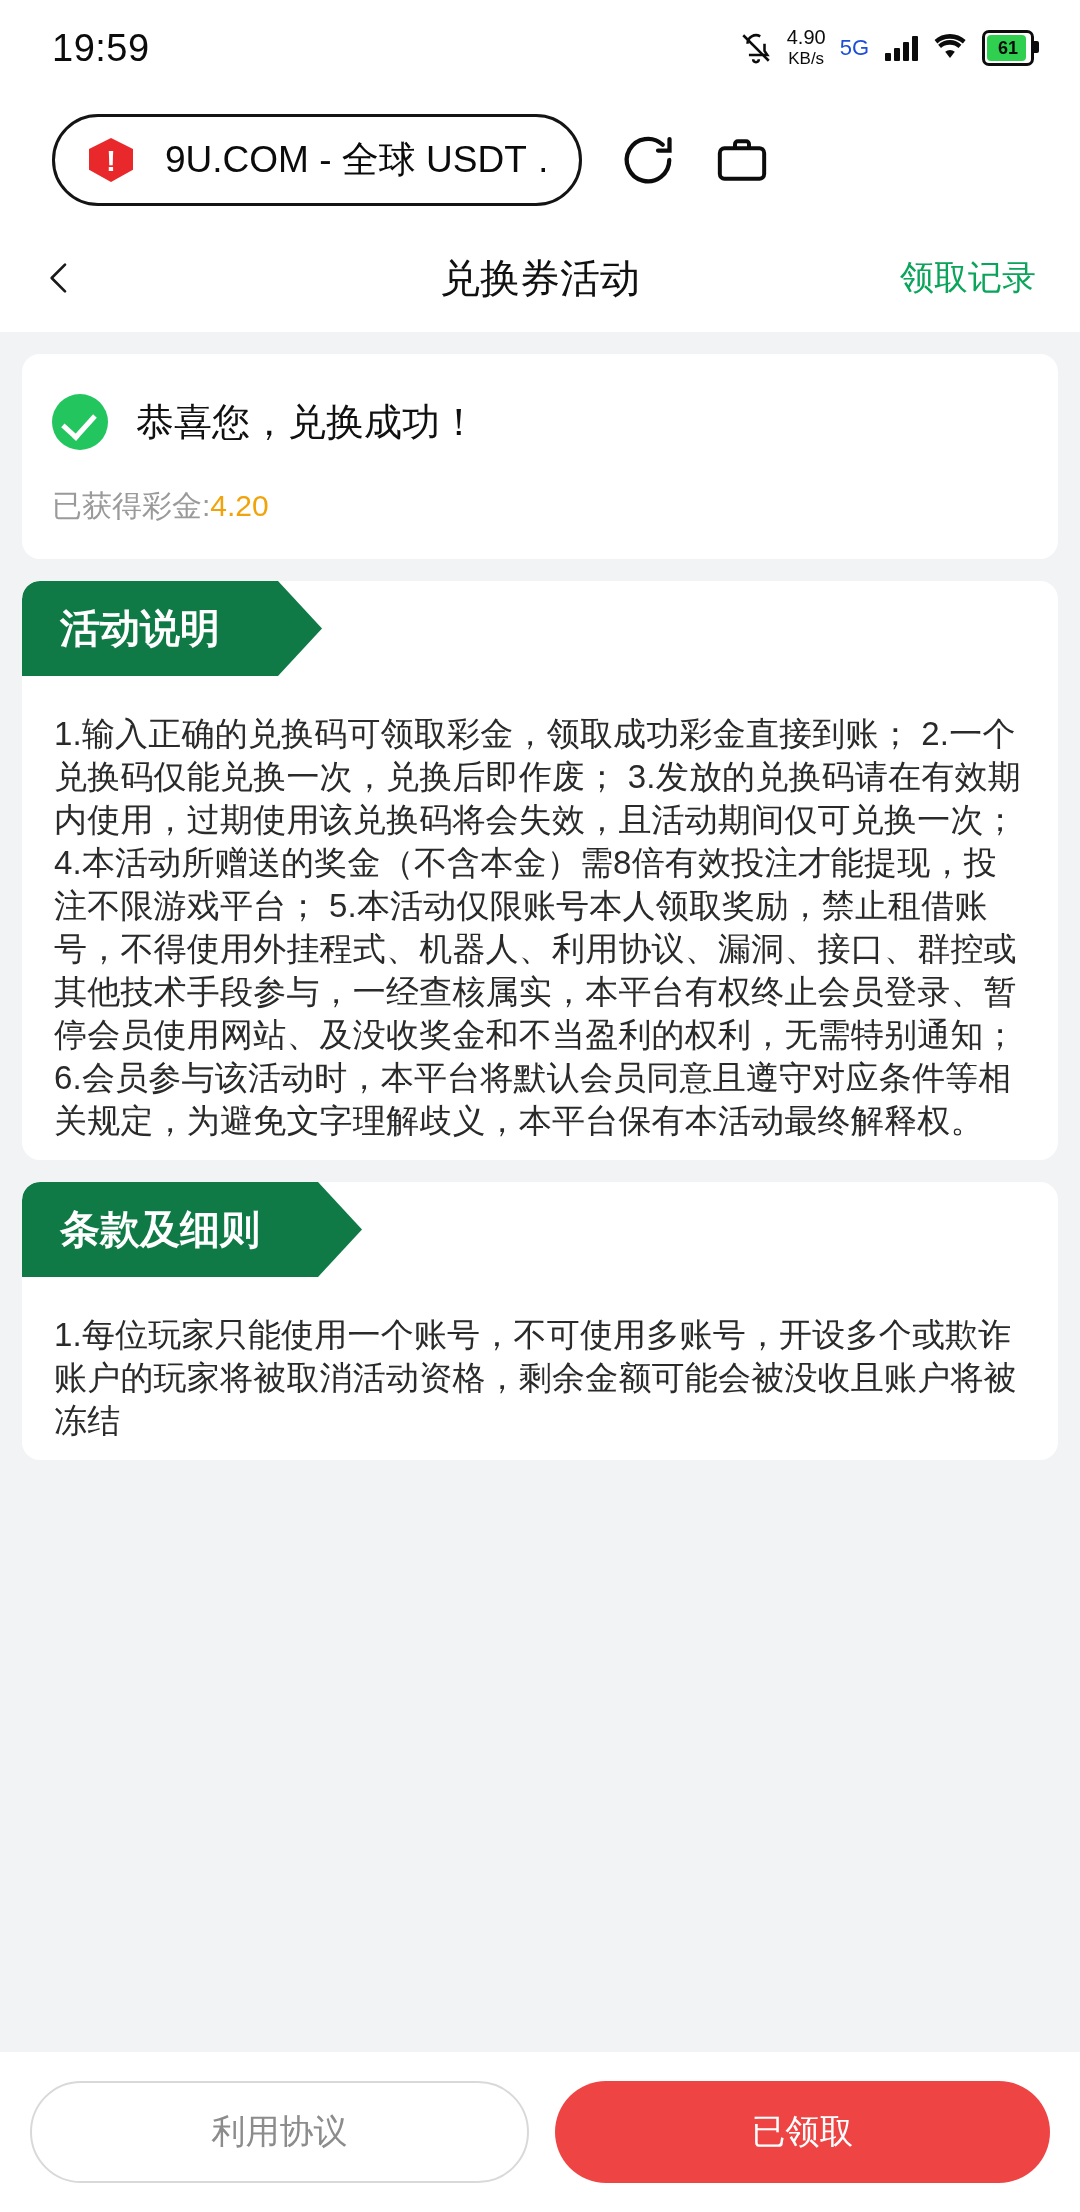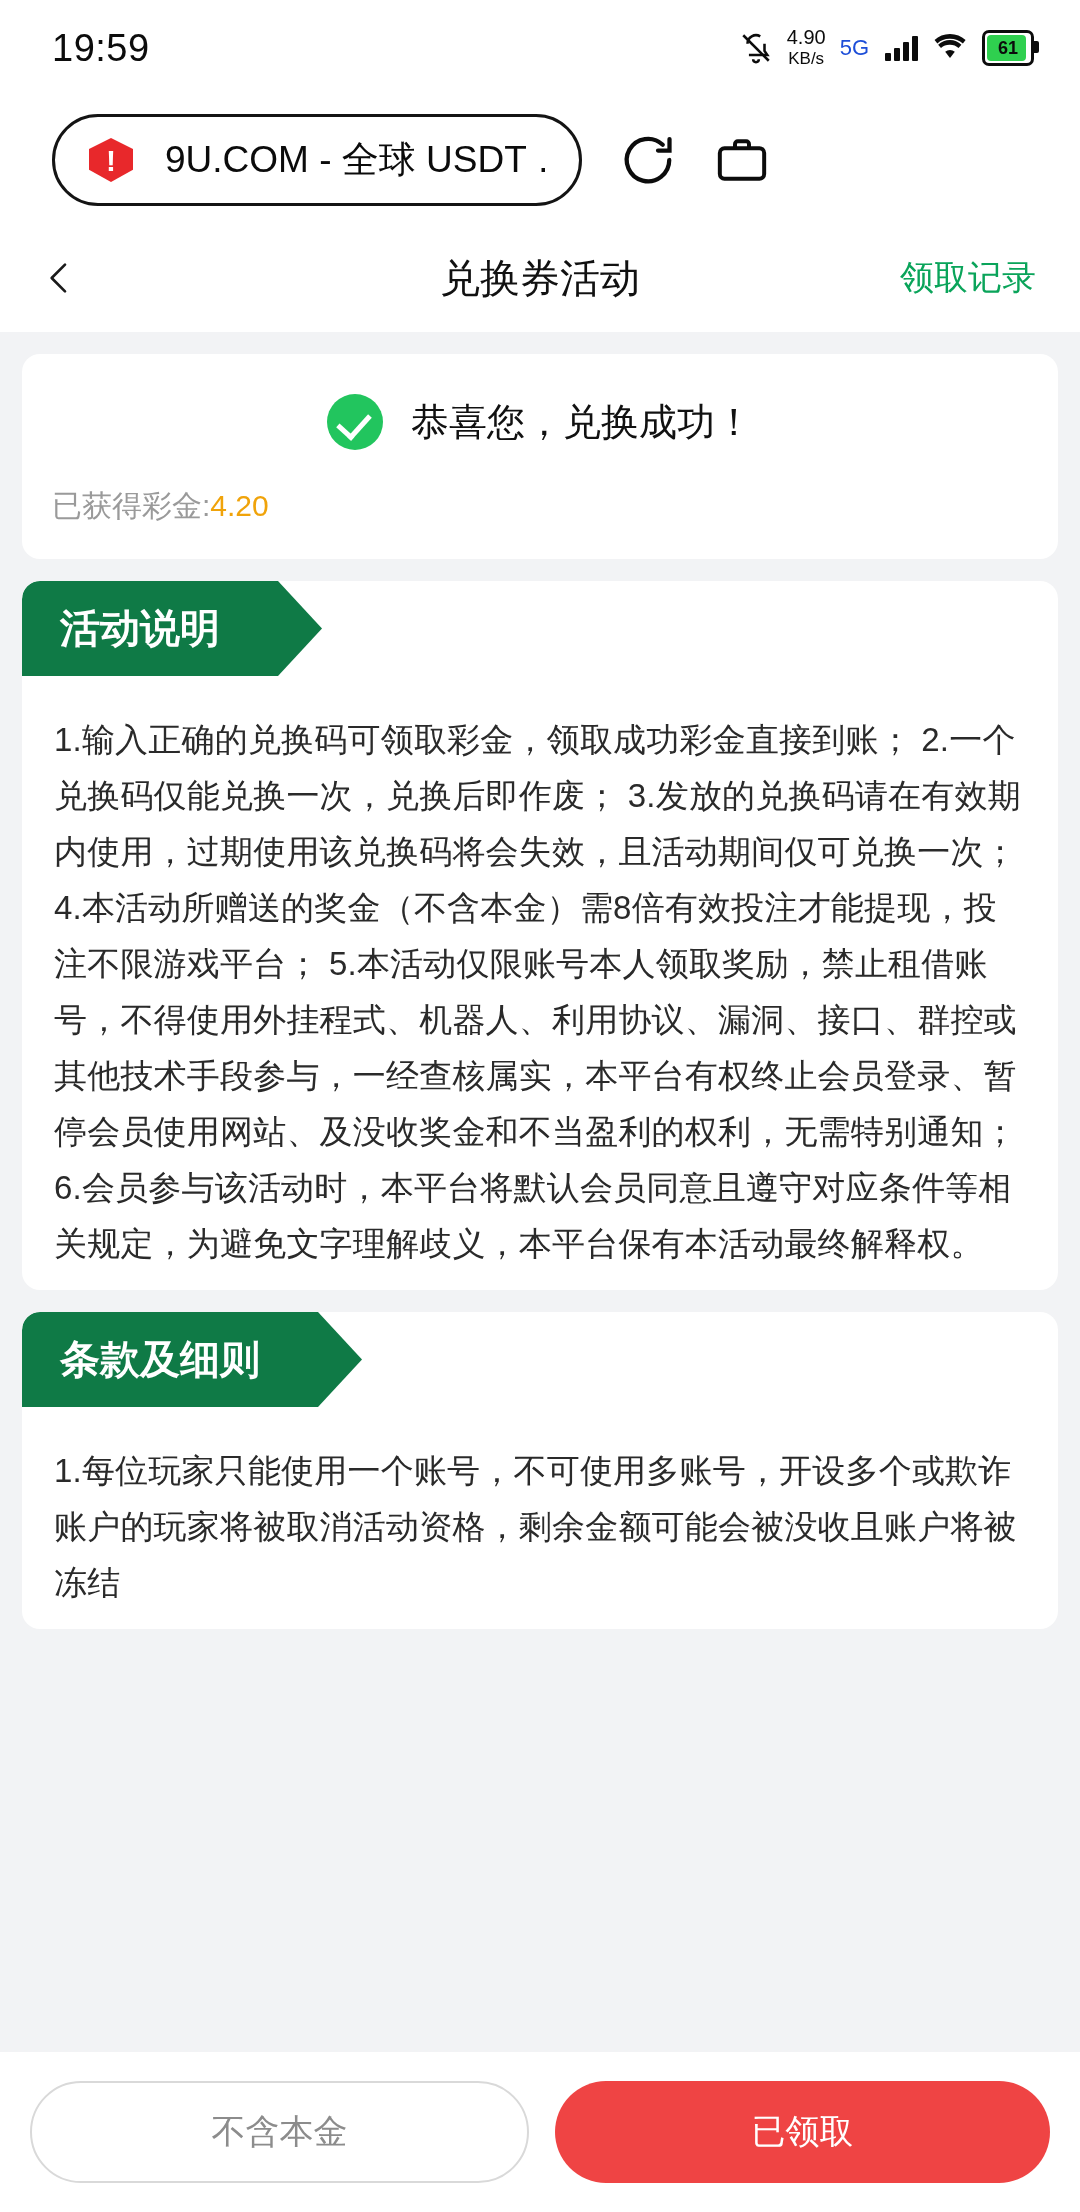--- a/index.html
+++ b/index.html
@@ -138,21 +138,20 @@
   }
   .card {
     background: #fff;
     border-radius: 18px;
     padding: 34px 30px 32px 30px;
     margin-bottom: 22px;
   }
   .success-row {
     display: flex;
     align-items: center;
-    justify-content: center;
     gap: 28px;
     margin-top: 6px;
   }
   .check-badge {
     width: 56px; height: 56px; border-radius: 50%;
     background: #22c55e;
     position: relative;
     flex: 0 0 56px;
   }
   .check-badge::after{
@@ -195,21 +194,21 @@
   .ribbon::after{
     content:"";
     position:absolute; right:-44px; top:0; bottom:0;
     width:44px;
     background:#0f7a46;
     clip-path: polygon(0 0, 100% 50%, 0 100%);
   }
   .section-body {
     padding: 26px 32px 6px 32px;
     font-size: 33px;
-    line-height: 56px;
+    line-height: 43px;
     color: #2a2a2a;
     letter-spacing: 0.2px;
   }
   .section-body p { margin-bottom: 0; }
 
   
   .bottom-bar {
     position: absolute;
     left: 0; right: 0; bottom: 0;
     height: 160px;
@@ -332,15 +331,15 @@
   <div class="section-card">
     <div class="ribbon">条款及细则</div>
     <div class="section-body">
       <p>1.每位玩家只能使用一个账号，不可使用多账号，开设多个或欺诈账户的玩家将被取消活动资格，剩余金额可能会被没收且账户将被冻结</p>
     </div>
   </div>
 
 </div>
 
 <div class="bottom-bar">
-  <div class="btn btn-outline">不含本金</div>
+  <div class="btn btn-outline">利用协议</div>
   <div class="btn btn-disabled">已领取</div>
 </div>
 
 </body></html>

